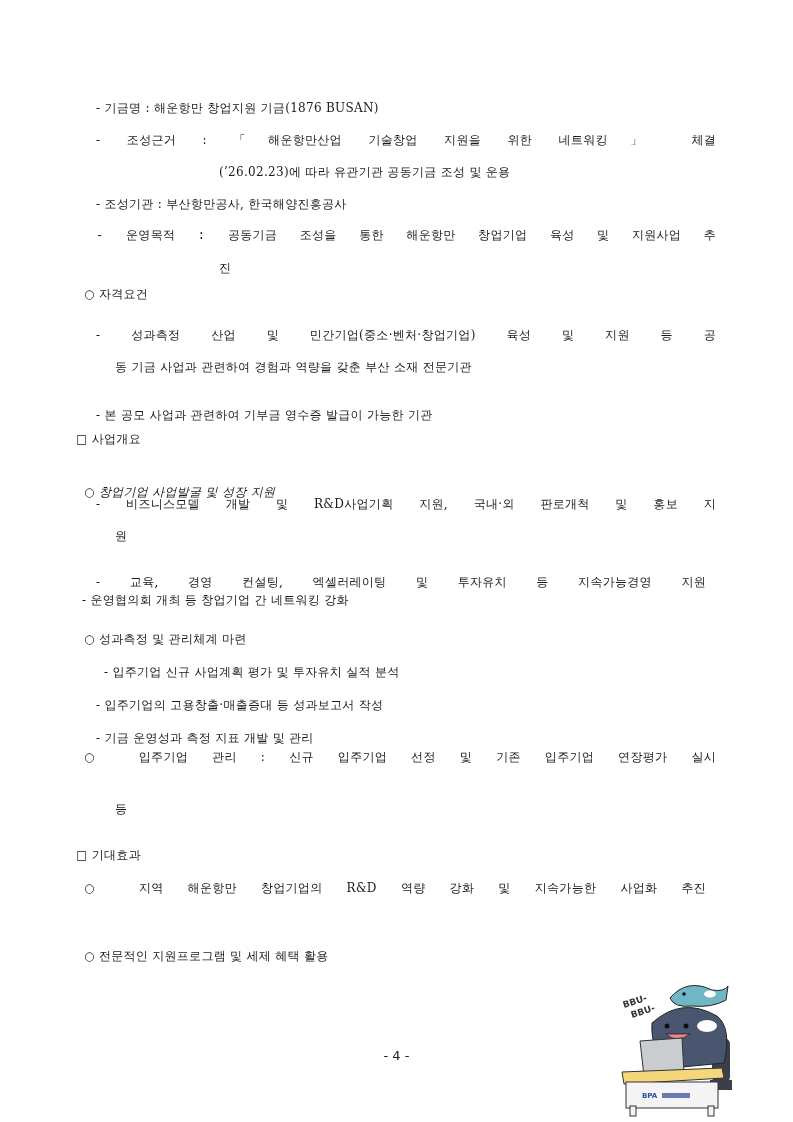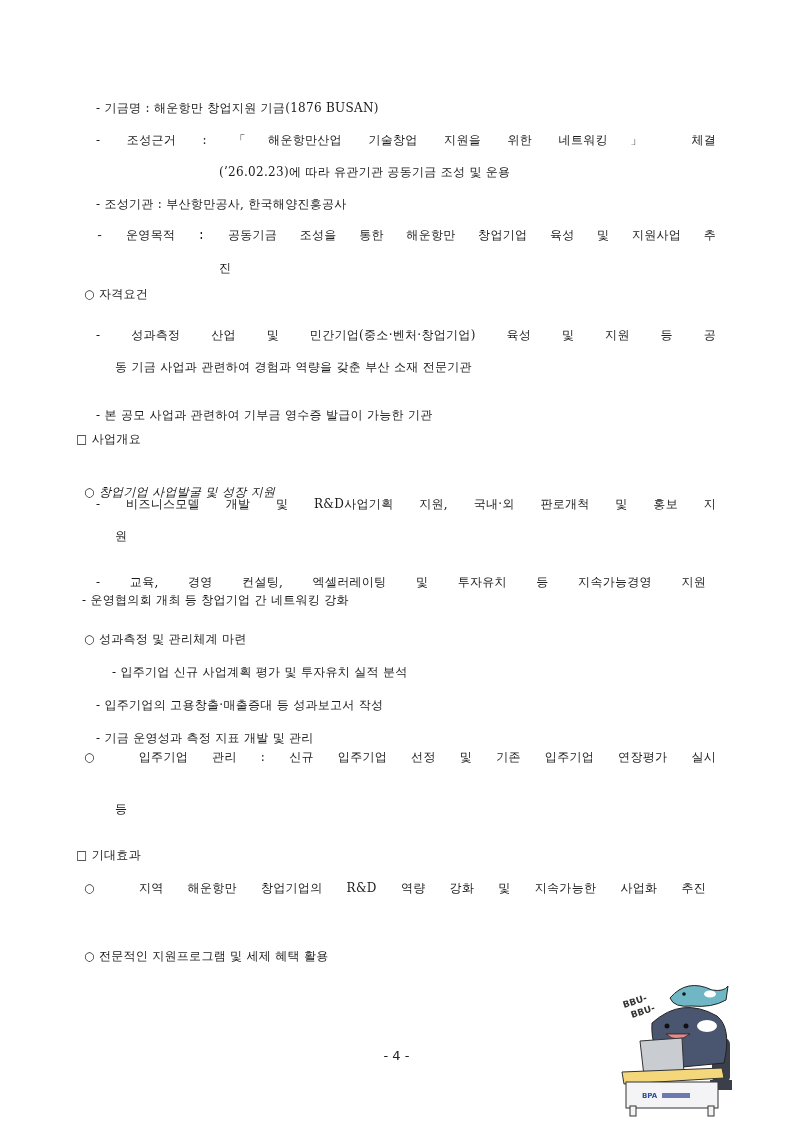--- a/index.html
+++ b/index.html
@@ -40,21 +40,21 @@
   <div class="line" style="left:96px; top:404px;">- 본 공모 사업과 관련하여 기부금 영수증 발급이 가능한 기관</div>
 
   <div class="line" style="left:76px; top:428px;">□ 사업개요</div>
   <div class="line" style="left:84px; top:481px;font-style:italic;">○ 창업기업 사업발굴 및 성장 지원</div>
   <div class="line justify" style="left:96px; top:493px; width:620px;">- 비즈니스모델 개발 및 R&amp;D사업기획 지원, 국내·외 판로개척 및 홍보 지</div>
   <div class="line" style="left:115px; top:525px;">원</div>
   <div class="line justify" style="left:96px; top:557px; width:610px;margin-top:14px;">- 교육, 경영 컨설팅, 엑셀러레이팅 및 투자유치 등 지속가능경영 지원</div>
   <div class="line" style="left:82px; top:589px;">- 운영협의회 개최 등 창업기업 간 네트워킹 강화</div>
 
   <div class="line" style="left:84px; top:628px;">○ 성과측정 및 관리체계 마련</div>
-  <div class="line" style="left:112px; top:661px;">- 입주기업 신규 사업계획 평가 및 투자유치 실적 분석</div>
+  <div class="line" style="left:104px; top:661px;">- 입주기업 신규 사업계획 평가 및 투자유치 실적 분석</div>
   <div class="line" style="left:96px; top:694px;">- 입주기업의 고용창출·매출증대 등 성과보고서 작성</div>
   <div class="line" style="left:96px; top:727px;text-align:right;">- 기금 운영성과 측정 지표 개발 및 관리</div>
 
   <div class="line justify" style="left:84px; top:746px; width:632px;">○ 입주기업 관리 : 신규 입주기업 선정 및 기존 입주기업 연장평가 실시</div>
   <div class="line" style="left:115px; top:798px;">등</div>
 
   <div class="line" style="left:76px; top:844px;">□ 기대효과</div>
   <div class="line justify" style="left:84px; top:877px; width:622px;">○ 지역 해운항만 창업기업의 R&amp;D 역량 강화 및 지속가능한 사업화 추진</div>
   <div class="line" style="left:84px; top:909px;margin-top:36px;">○ 전문적인 지원프로그램 및 세제 혜택 활용</div>
 

